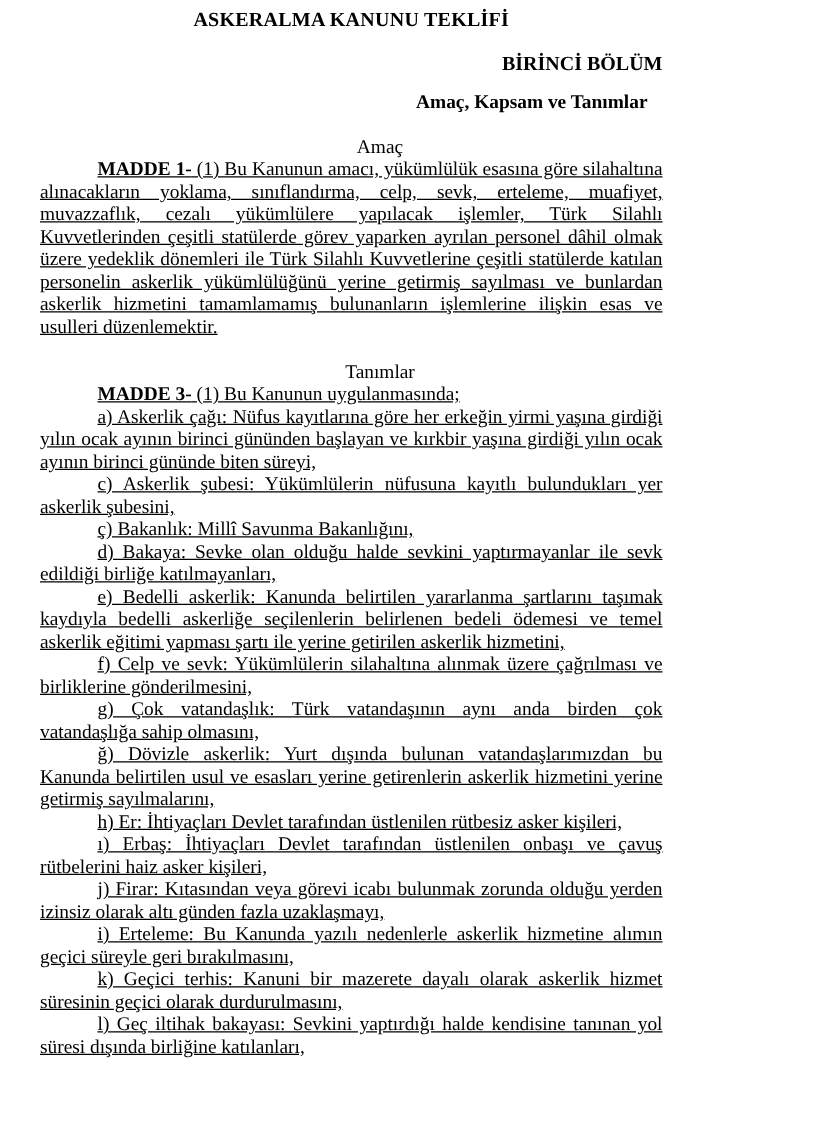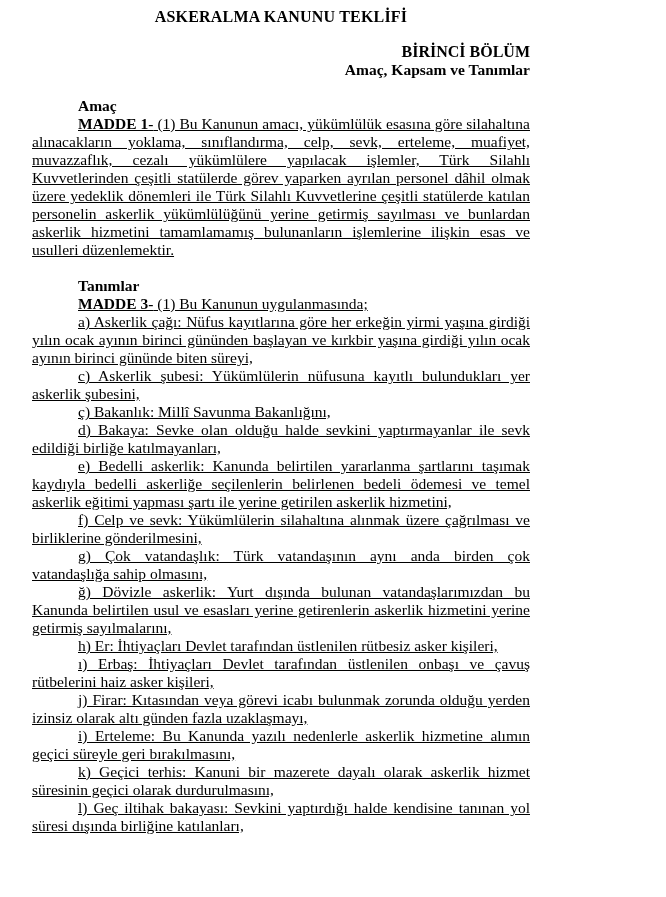--- a/index.html
+++ b/index.html
@@ -23,30 +23,30 @@
     font-size: 16px;
     letter-spacing: 0.2px;
   }
   .chapter { margin-top: 17px; text-align: right; }
   .chapter-heading {
     margin: 0;
     font-weight: bold;
     font-size: 16px;
   }
   .chapter-subheading {
-    margin: 0;
+    margin: 12px;
     font-weight: bold;
     font-size: 15.5px;
   }
   .section { margin-top: 18px; }
   .sec-head {
     margin: 0;
-    font-weight: bold;
+    font-weight: normal;
     text-indent: 46px;
-    text-align: left;
+    text-align: center;
   }
   .para {
     margin: 0;
     text-align: justify;
     text-indent: 46px;
     text-decoration: underline;
   }
   .para b { font-weight: bold; }
 </style>
 </head>

